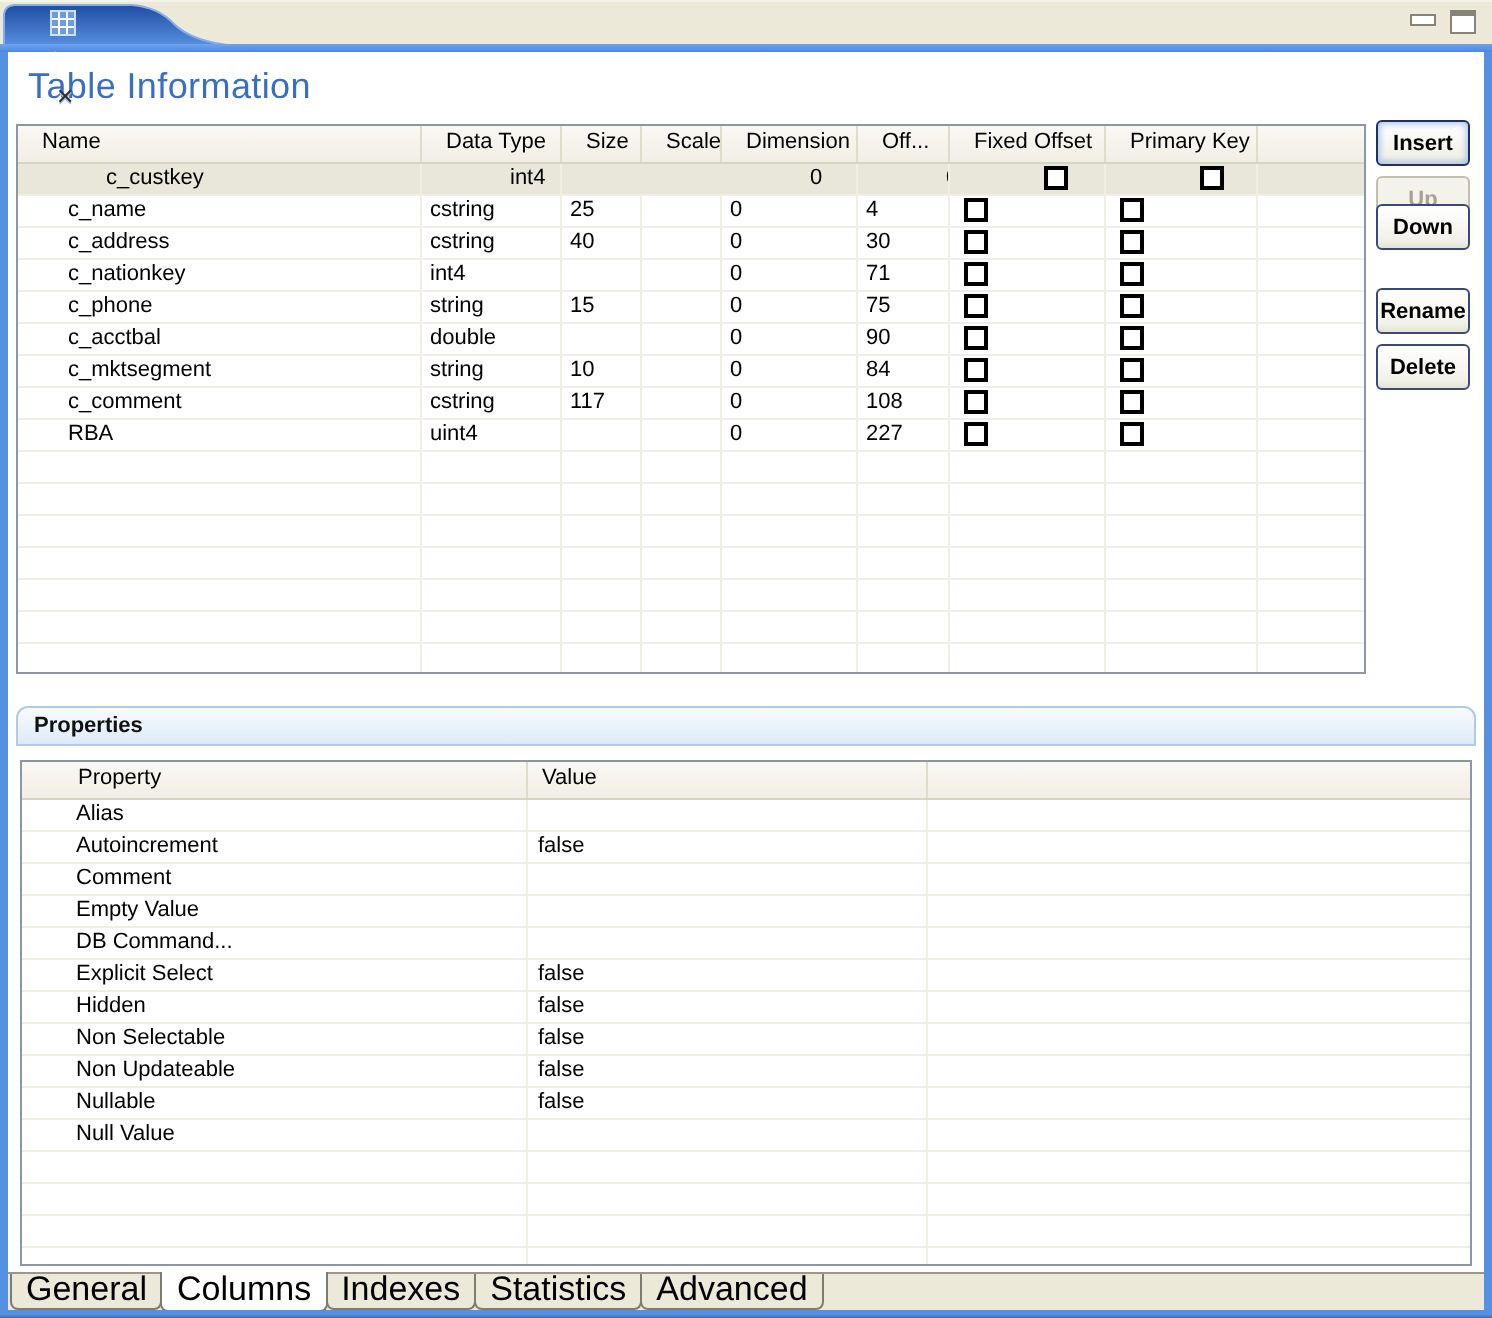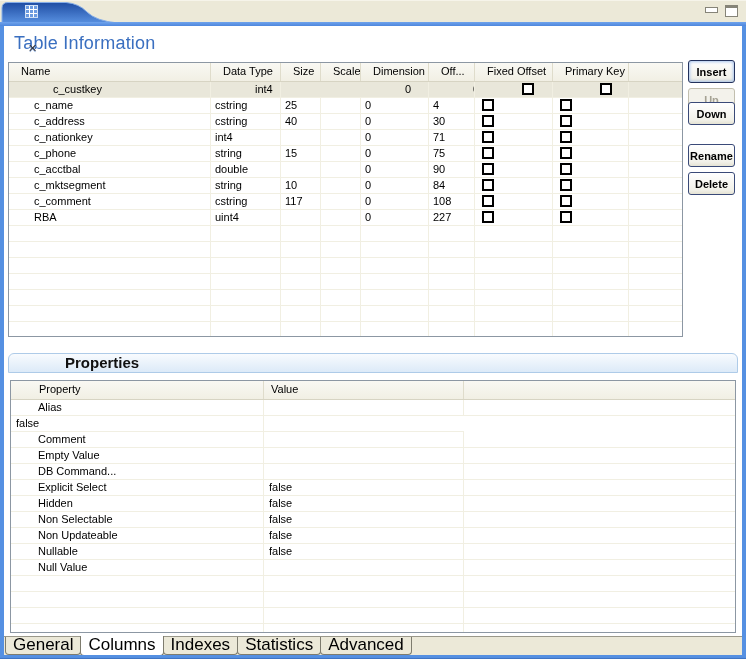--- a/index.html
+++ b/index.html
@@ -48,21 +48,21 @@
   .side-btn { position:absolute; left:684px; width:47px; height:23px; font-size:11px;
               font-family:"Liberation Sans",sans-serif; color:#000; border-radius:3px;
               border:1px solid #3A4A78; background:linear-gradient(180deg,#FFFFFF,#F2F1E9 80%,#E5E3D4);
               text-align:center; cursor:default;font-weight:bold; }
   .side-btn.default { border-color:#22315C; box-shadow:inset 0 0 3px 1px #A9C4EC; }
   .side-btn.disabled { border-color:#C2BFAF; color:#A5A293; background:#F3F2EB; box-shadow:none; }
   
   #props-titlebar { position:absolute; left:4px; top:327px; width:730px; height:20px;
                     border:1px solid #AECBE8; border-radius:6px 6px 0 0;
                     background:linear-gradient(180deg,#F8FBFE,#DCEAF8); }
-  #props-title { font-size:15px; font-weight:bold; color:#111; line-height:18px; padding-left:8px;margin-left:48px; }
+  #props-title { font-size:11px; font-weight:bold; color:#111; line-height:18px; padding-left:8px; }
   #props-table { position:absolute; left:6px; top:354px; width:726px; height:253px;
                  border:1px solid #8C97A3; background:#fff; overflow:hidden; }
   .th.prop { padding-left:28px; }
   .th.val { padding-left:7px; }
   .td.prop { padding-left:27px; }
   .td.val { padding-left:5px; }
   
   #bottom-tabbar { position:absolute; left:4px; right:4px; top:636px; height:19px;
                    background:#ECE9D8; border-top:1px solid #9A988A; display:flex; align-items:flex-start; z-index:4; }
   .btab { position:relative; height:18px; line-height:16px; padding:0 7px; font-size:17px; color:#000;
@@ -317,20 +317,21 @@
           <div class="th val">Value</div>
           <div class="th"></div>
         </div>
       <div>
           <div class="trow pgrid">
     <div class="td prop">Alias</div>
     <div class="td val"></div>
     <div class="td"></div>
   </div>
           <div class="trow pgrid">
+    <div class="td prop">Autoincrement</div>
     <div class="td val">false</div>
     <div class="td"></div>
   </div>
           <div class="trow pgrid">
     <div class="td prop">Comment</div>
     <div class="td val"></div>
     <div class="td"></div>
   </div>
           <div class="trow pgrid">
     <div class="td prop">Empty Value</div>

